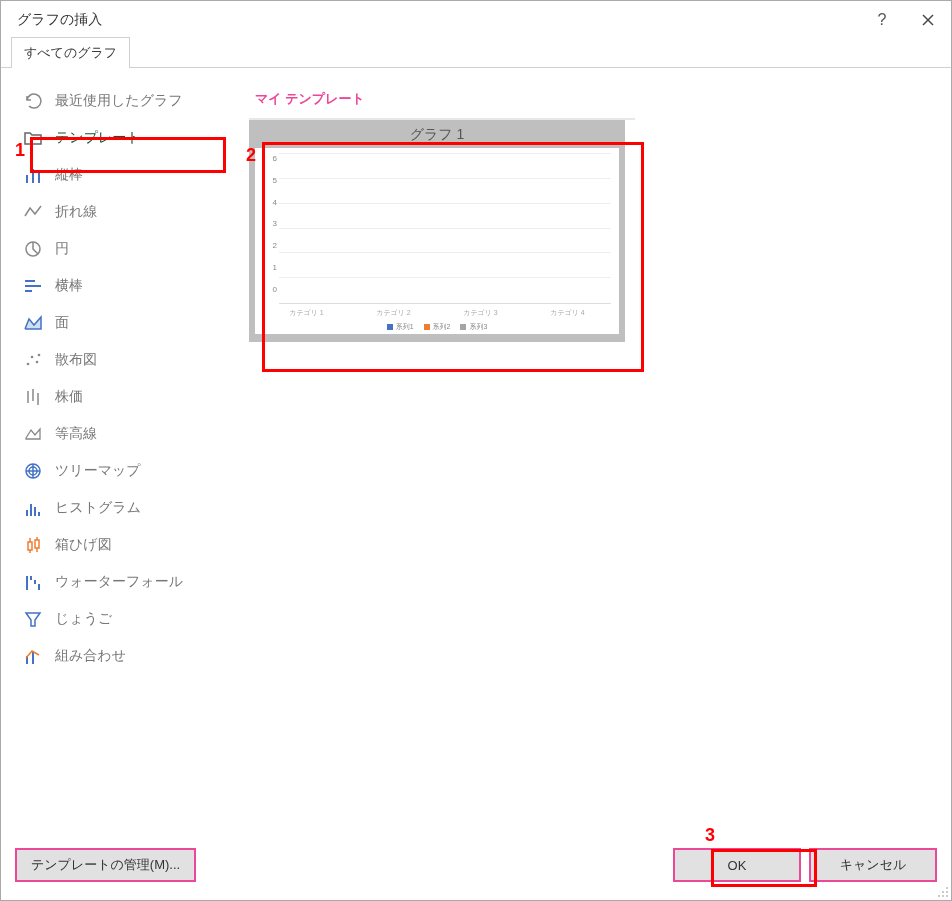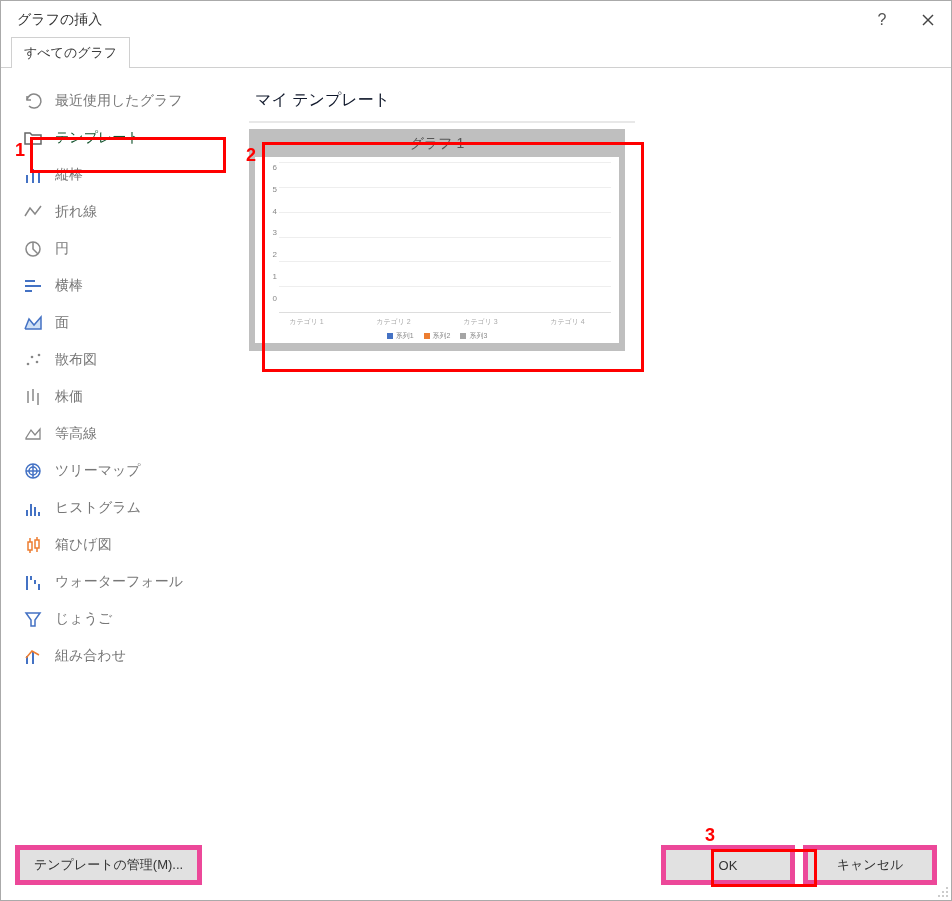--- a/index.html
+++ b/index.html
@@ -12,41 +12,41 @@
 .tabbar{height:30px;padding-left:10px;display:flex;align-items:flex-end;border-bottom:1px solid #d0d0d0;margin-top:-2px}
 .tab{padding:6px 12px;border:1px solid #d0d0d0;border-bottom:none;background:#fff;position:relative;top:1px;font-size:13px;cursor:pointer;color:#3a3a3a}
 .body{flex:1;display:flex;padding:14px 14px 6px 14px;overflow:hidden}
 .sidebar{width:216px;display:flex;flex-direction:column}
 .cat{height:37px;display:flex;align-items:center;gap:10px;padding-left:6px;cursor:pointer;color:#777}
 .cat .lbl{font-size:14px}
 .cat.selected{color:#14532d}
 .cat .ic{width:24px;height:24px;display:flex;align-items:center;justify-content:center;color:#888}
 .cat.selected .ic{color:#666}
 .content{flex:1;padding-left:18px}
-.section-title{color:#0f172a;font-size:16px;font-weight:400;padding:8px 0 10px 6px;border-bottom:2px solid #e8e8e8;width:380px}
-.preview-wrap{width:376px;margin-top:6px}
+.section-title{color:#ec4899;font-size:13px;font-weight:700;padding:8px 0 10px 6px;border-bottom:2px solid #e8e8e8;width:380px}
+.preview-wrap{width:376px;}
 .preview{width:376px;height:222px;background:#BFBFBF;box-sizing:border-box;padding:6px 6px 8px 6px;cursor:pointer}
 .preview-title{text-align:center;color:#555;font-size:14px;margin-bottom:4px}
 .chartcard{background:#fff;height:186px;box-sizing:border-box;padding:6px 8px 2px 8px;display:flex;flex-direction:column}
 .plot{flex:1;display:flex}
 .yaxis{width:14px;display:flex;flex-direction:column;justify-content:space-between;font-size:8px;color:#888;text-align:right;padding-right:2px;padding-bottom:10px}
 .plotarea{flex:1;position:relative;border-bottom:1px solid #ddd}
 .grid{position:absolute;left:0;right:0;border-top:1px solid #eee}
 .groups{position:absolute;left:0;right:0;bottom:0;top:0;display:flex;justify-content:space-around;align-items:flex-end;padding:0 6px}
 .group{display:flex;align-items:flex-end;gap:2px}
 .bar{width:14px}
 .s0{background:#4472C4}
 .s1{background:#ED7D31}
 .s2{background:#A5A5A5}
 .xaxis{display:flex;justify-content:space-around;font-size:7px;color:#aaa;padding-top:4px}
 .legend{display:flex;justify-content:center;gap:10px;font-size:7px;color:#888;padding-top:4px}
 .legend span{display:flex;align-items:center;gap:3px}
 .sw{width:6px;height:6px;display:inline-block}
 .footer{height:50px;display:flex;align-items:center;padding:0 14px 10px 14px}
-.btn{height:30px;padding:0 14px;border:5px solid #ec4899;background:#e1e1e1;font-size:13px;cursor:pointer;display:flex;align-items:center;justify-content:center}
+.btn{height:30px;padding:0 14px;border:2px solid #ec4899;background:#e1e1e1;font-size:13px;cursor:pointer;display:flex;align-items:center;justify-content:center}
 .btn.ok{width:96px;margin-right:8px}
 .btn.cancel{width:96px}
 .footer .spacer{flex:1}
 .callout{position:absolute;color:#f00;font-weight:bold;font-size:18px;pointer-events:none}
 .mark1{border:3px solid #f00;position:absolute;box-sizing:border-box;pointer-events:none}
 .resize-grip{position:absolute;right:2px;bottom:2px;width:14px;height:14px;color:#bbb}
 </style>
 </head>
 <body>
 

